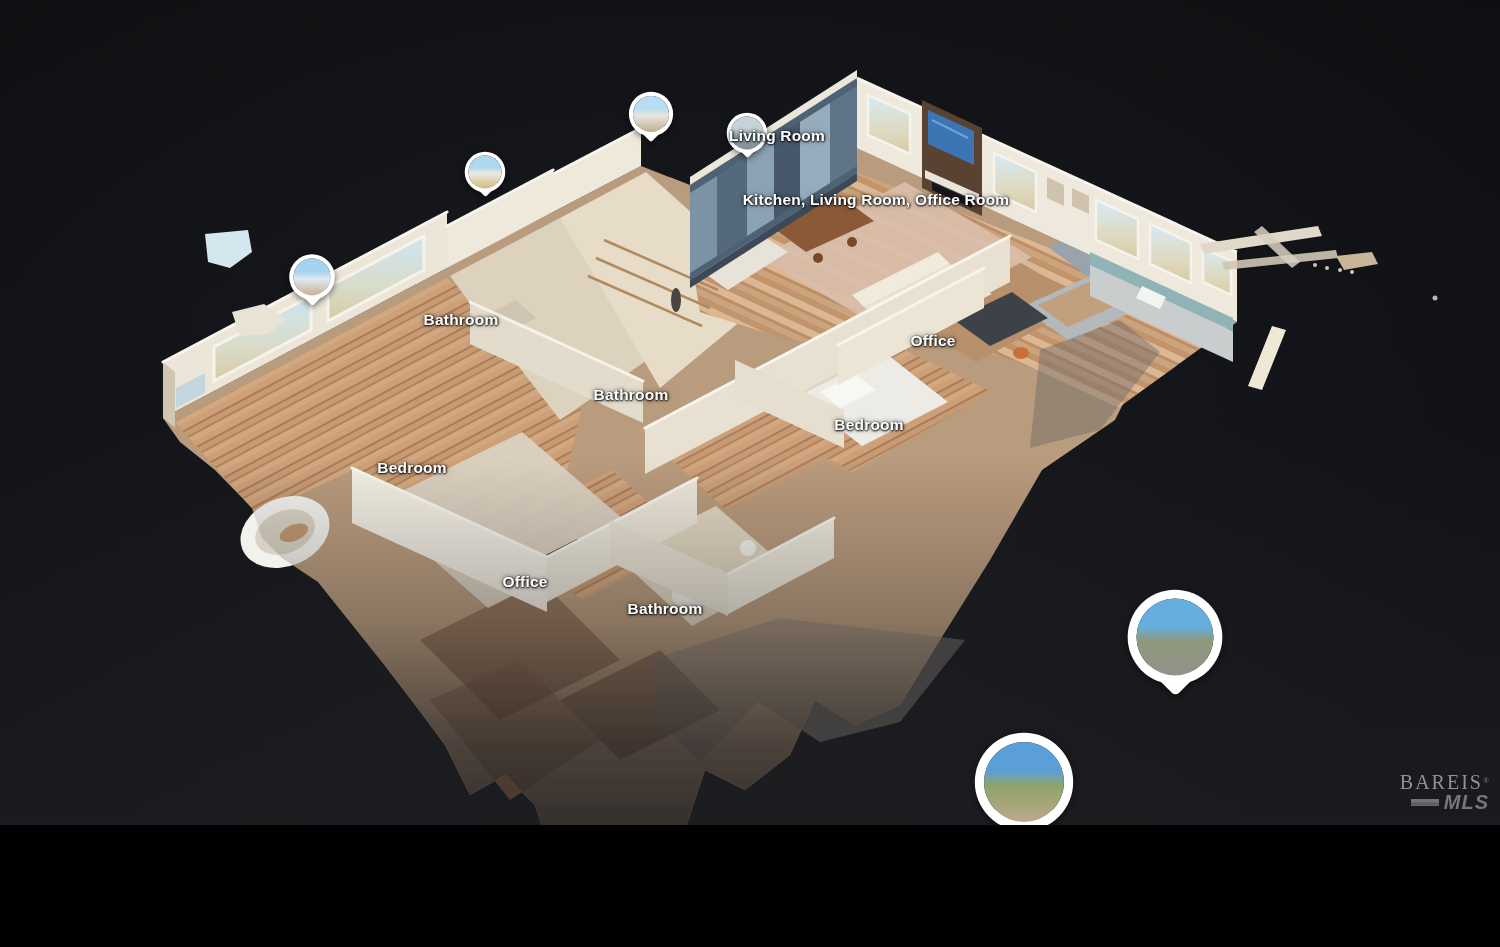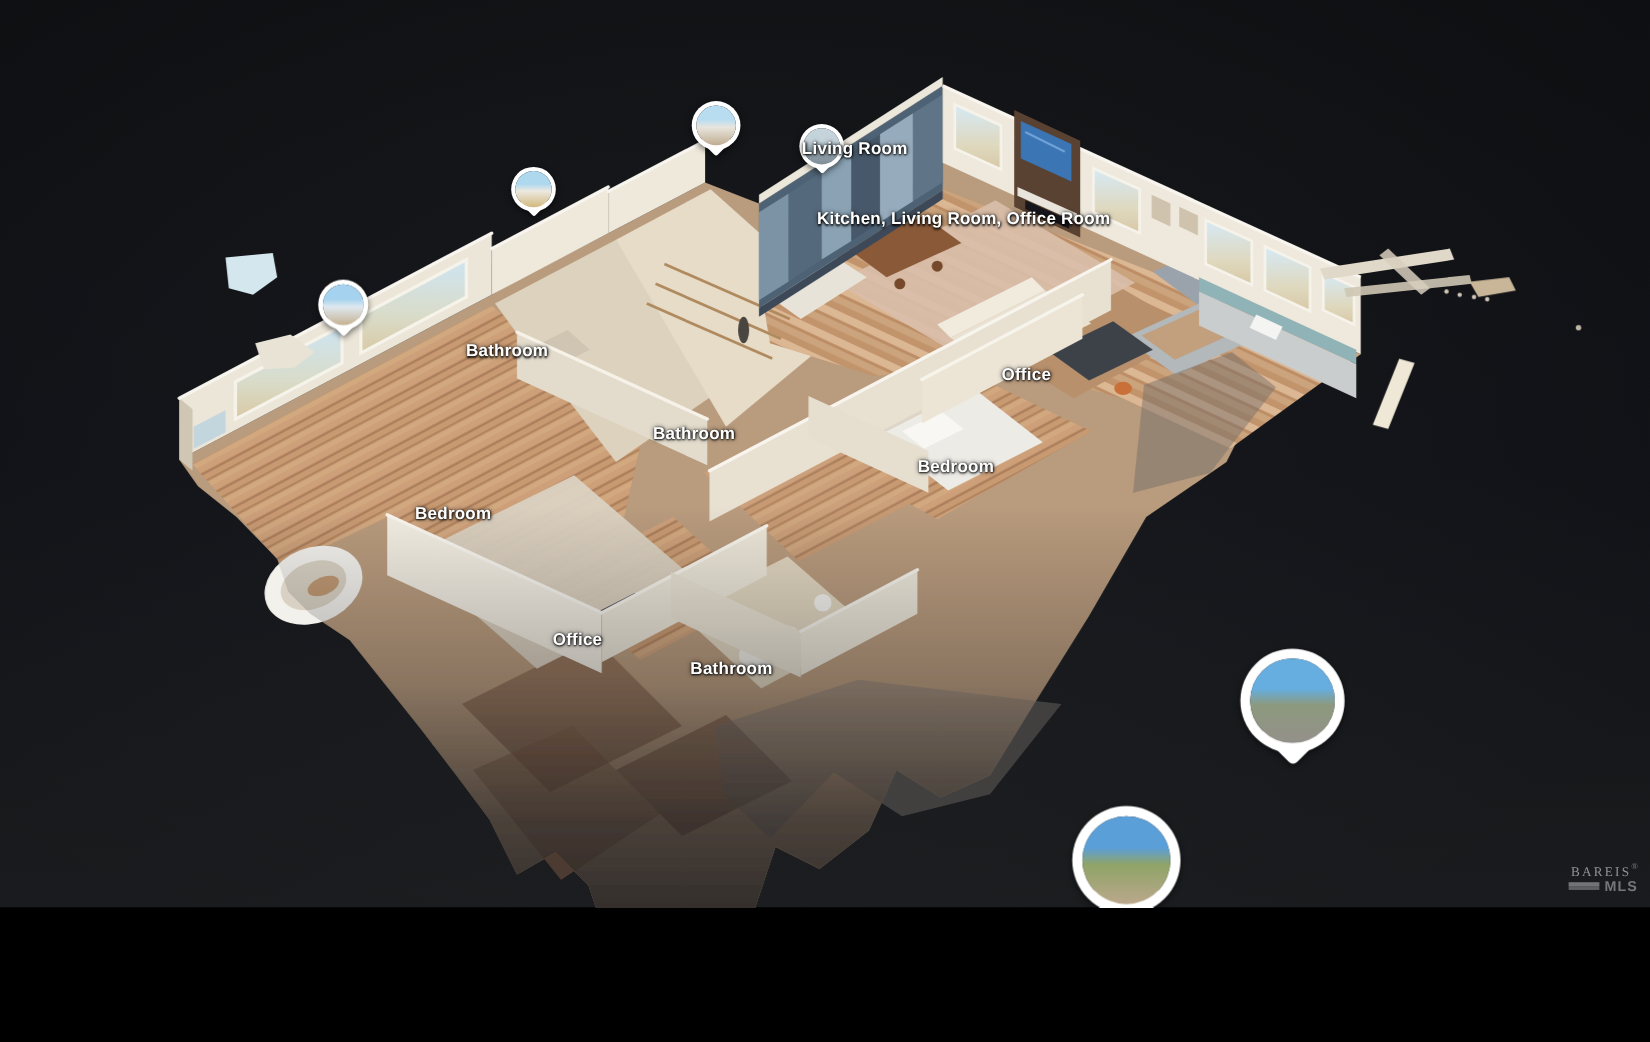--- a/index.html
+++ b/index.html
@@ -21,26 +21,26 @@
   .pin{position:absolute;z-index:2;width:var(--d);height:var(--d);
     transform:translate(-50%,-50%);
     filter:drop-shadow(0 2px 3px rgba(0,0,0,.55));cursor:pointer;}
   .pin-tail{position:absolute;left:50%;top:60%;width:56%;height:56%;
     background:#fff;border-radius:12%;transform:translate(-50%,0) rotate(45deg);}
   .pin-circle{position:absolute;inset:0;border-radius:50%;
     box-shadow:0 0 0 calc(var(--d) * 0.115) #fff;
     background:linear-gradient(to bottom,var(--sky) 0%,var(--sky) 36%,var(--mid) 55%,var(--ground) 100%);}
   
   .watermark{position:absolute;right:11px;bottom:13px;z-index:4;text-align:right;opacity:.92;}
-  .wm-brand{font-family:"Liberation Serif",serif;color:#9b9c9e;font-size:12px;letter-spacing:2px;}
+  .wm-brand{font-family:"Liberation Serif",serif;color:#9b9c9e;font-size:20px;letter-spacing:2px;}
   .wm-reg{font-family:"Liberation Serif",serif;color:#88898c;font-size:8px;vertical-align:super;}
   .wm-row2{margin-top:-2px;display:flex;align-items:center;justify-content:flex-end;}
   .wm-bar{display:inline-block;width:28px;height:7px;margin-right:5px;
     background:linear-gradient(180deg,#7a7b7e 0%,#7a7b7e 45%,#5f6063 55%,#6c6d70 100%);}
-  .wm-mls{font-weight:800;font-size:13px;color:#7e7f82;letter-spacing:1px;line-height:1;}
+  .wm-mls{font-weight:800;font-style:italic;font-size:20px;color:#7e7f82;letter-spacing:1px;line-height:1;}
 </style>
 </head>
 <body>
 
 <div id="stage">
 
   <div class="canvas3d">
   <svg width="1500" height="947" viewBox="0 0 1500 947">
     <defs>
       <filter id="soften">

